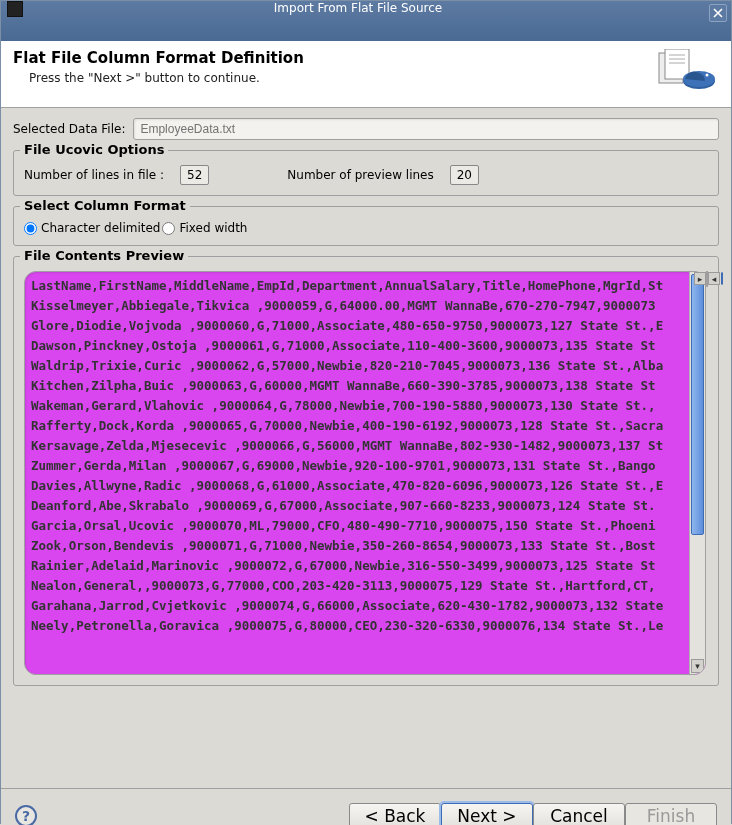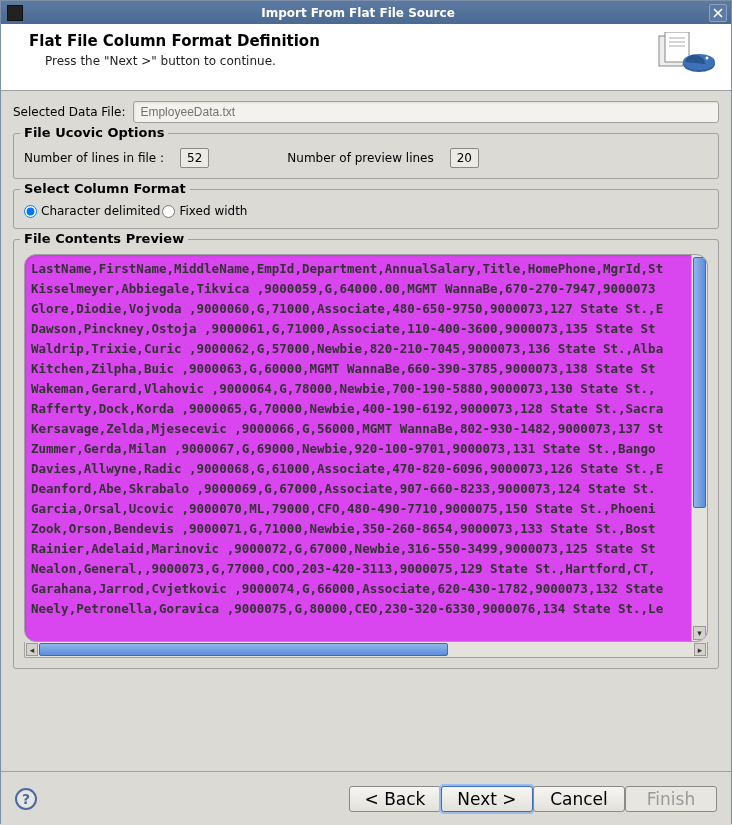--- a/index.html
+++ b/index.html
@@ -1,29 +1,29 @@
 <!DOCTYPE html>
 <html><head>
 <meta charset="utf-8">
 <style>
   * { box-sizing: border-box; }
   html, body { margin: 0; padding: 0; font-family: "DejaVu Sans", "Liberation Sans", sans-serif; font-size: 12px; }
   body { background: #dcdad5; width: 732px; height: 825px; overflow: hidden; }
 
-  .titlebar { height: 23px; background: linear-gradient(#5d7aa2,#4a6a93); color: #fff; display: flex; align-items: center; font-size: 12px; font-weight: bold; position: relative; }
+  .titlebar { height: 40px; background: linear-gradient(#5d7aa2,#4a6a93); color: #fff; display: flex; align-items: flex-start; font-size: 12px; font-weight: normal; position: relative; }
   .titlebar .app-icon { width: 16px; height: 16px; margin: 0 6px; background: #222; border: 1px solid #111; }
   .titlebar .title { flex: 1; text-align: center; padding-right: 44px; }
   .titlebar .close { position: absolute; right: 4px; top: 3px; width: 18px; height: 18px; background: #5d7aa2; border: 1px solid #8aa3c2; color: #fff; display:flex; align-items:center; justify-content:center; font-size: 11px; cursor:pointer; border-radius:2px; }
 
   .outer { border: 1px solid #7b8fa6; height: 824px; }
 
   .header-band { background: #fff; border-bottom: 1px solid #a0a0a0; padding: 8px 12px 10px 12px; display:flex; align-items:flex-start; }
   .header-band h1 { margin: 0 0 4px 0; font-size: 15px; font-weight: bold; color:#000; }
   .header-band .sub { font-size: 12px; color: #222; padding-left: 16px; }
-  .header-band .header-text { flex:1;margin-left:16px; }
+  .header-band .header-text { flex:1; }
   .header-band .header-icon { width: 64px; height: 48px; }
 
   .content { padding: 10px 12px 0 12px; }
 
   .row { display:flex; align-items:center; margin-bottom:10px; }
   .row label { margin-right: 8px; }
 
   .datafile-input { flex:1; height:22px; border:1px solid #a0a0a0; border-radius:3px; background:#f3f2ee; padding:2px 6px; color:#737373; font-size:12px; box-shadow: inset 1px 1px 2px rgba(0,0,0,0.08); }
 
   .group { border:1px solid #a0a0a0; border-radius:3px; padding: 14px 10px 10px 10px; margin-bottom: 10px; position: relative; background:#dcdad5; }
@@ -31,21 +31,21 @@
 
   .opts { display:flex; align-items:center; gap: 8px; }
   .opts .pair { display:flex; align-items:center; gap:16px; }
   .opts .pair:last-child { margin-left: 70px; }
   .numbox { height:20px; border:1px solid #888; background:#eceae5; padding:1px 6px; font-family:inherit; font-size:12px; min-width:24px; display:inline-flex; align-items:center; border-radius:2px; }
 
   .radio-row { display:flex; align-items:center; gap:2px; }
   .radio-row label { display:flex; align-items:center; gap:4px; cursor:pointer; }
   .radio-row input { margin:0; }
 
-  .preview-wrap { height: 430px; display:flex; flex-direction:column; }
+  .preview-wrap { height: 430px; display:flex; }
   .preview-scroll { flex:1; background:#d946ef; border:1px solid #a0a0a0; border-radius:12px; overflow:hidden; position:relative; display:flex; box-shadow: inset 1px 1px 2px rgba(0,0,0,0.1); font-weight: bold;}
   .preview-text { flex:1; overflow:hidden; font-family: "DejaVu Sans Mono","Liberation Mono",monospace; font-size:12.5px; line-height:20px; color:#333; padding:4px 6px; white-space:pre; }
   .vscroll { width:16px; background:#e4e2dd; border-left:1px solid #b0b0b0; position:relative; }
   .vscroll .thumb { position:absolute; left:1px; right:1px; top:2px; height:65%; background:linear-gradient(90deg,#8fb6ee,#5d8edb); border:1px solid #3c6cb5; border-radius:2px; }
   .vscroll .arrow { position:absolute; left:1px; right:1px; height:14px; background:#d4d2cd; border:1px solid #9a9a9a; font-size:9px; display:flex;align-items:center;justify-content:center; color:#333;}
   .vscroll .arrow.down { bottom:1px; }
   .hscroll { height:16px; background:#e4e2dd; border:1px solid #a0a0a0; border-top:none; border-radius:0 0 2px 2px; position:relative; }
   .hscroll .thumb { position:absolute; top:1px; bottom:1px; left:14px; width:60%; background:linear-gradient(#8fb6ee,#5d8edb); border:1px solid #3c6cb5; border-radius:2px; }
   .hscroll .arrow { position:absolute; top:1px; bottom:1px; width:12px; background:#d4d2cd; border:1px solid #9a9a9a; font-size:9px; display:flex;align-items:center;justify-content:center; color:#333;}
   .hscroll .arrow.left { left:1px; }

